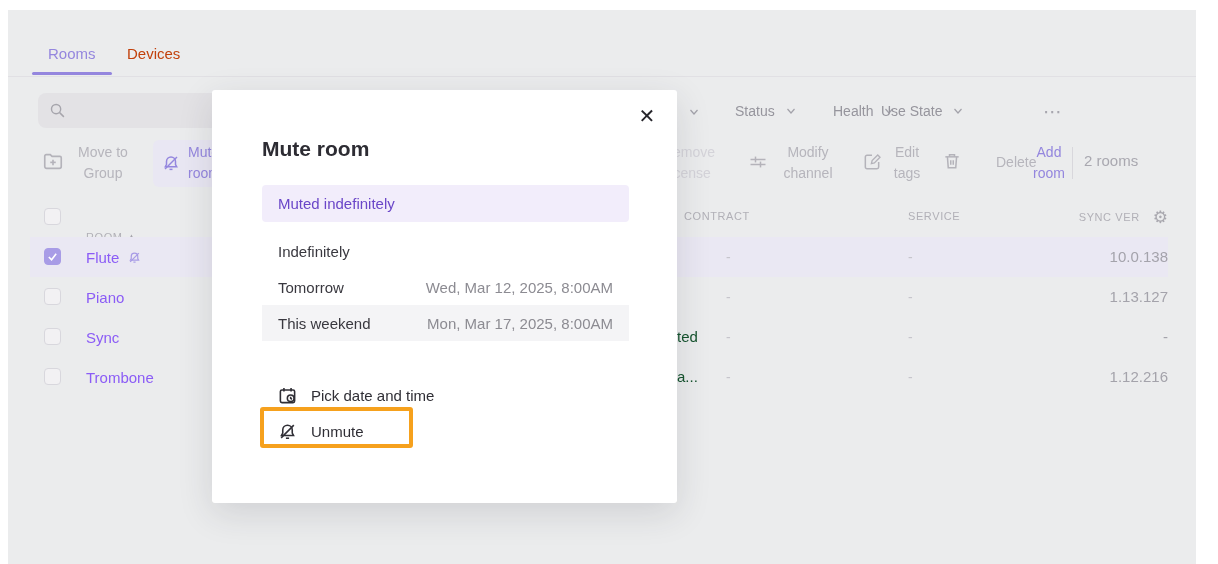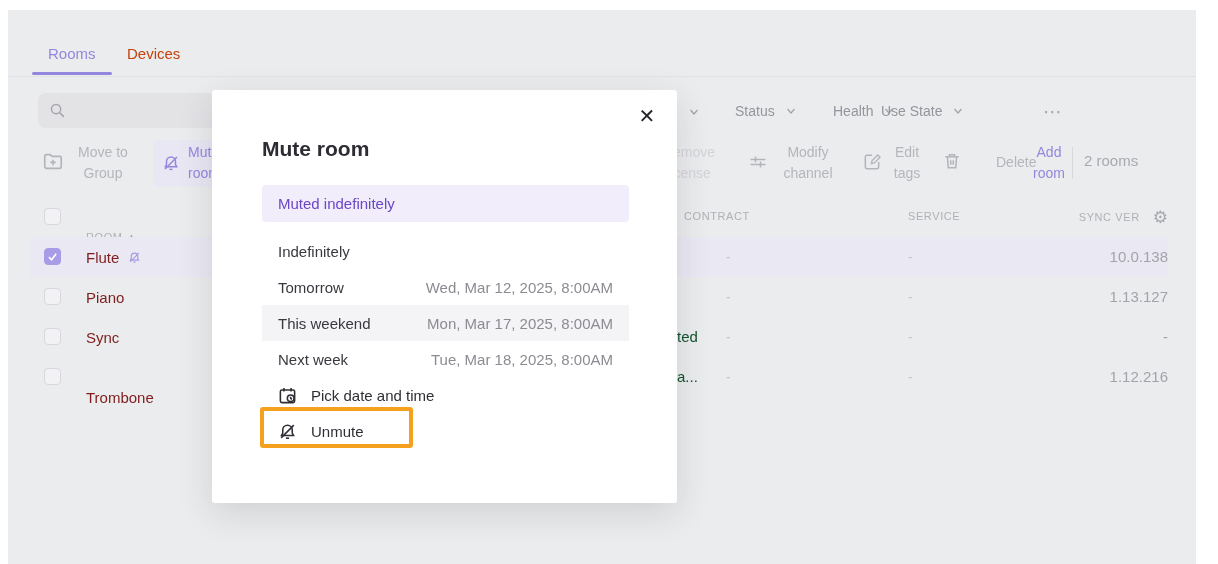--- a/index.html
+++ b/index.html
@@ -53,21 +53,21 @@
   .hdr { position:absolute; top:210px; font-size:11px; letter-spacing:.6px; color:#b1b0b7; }
   .hdr--room { left:86px; display:flex; align-items:center; gap:6px;margin-top:21px; }
   .sort-tri { font-size:7px; color:#a5a4ab; font-family:"DejaVu Sans",sans-serif; }
   .hdr--contract { left:684px; } .hdr--service { left:908px; }
   .hdr-sync-wrap { position:absolute; left:1020px; top:204px; width:148px; height:26px;
                    display:flex; justify-content:flex-end; align-items:center; gap:13px; }
   .gear { font-size:17px; color:#a9a8af; line-height:1; font-family:"DejaVu Sans",sans-serif; }
   .row-bg { position:absolute; left:30px; width:1138px; height:40px; }
   .row-bg--selected { background:#eae8f3; }
   .cell-chk { position:absolute; left:44px; }
-  .cell-room { position:absolute; left:86px; font-size:15px; color:#7f1d1d; display:flex; align-items:center; gap:9px; height:20px; }
+  .cell-room { position:absolute; left:86px; font-size:15px; color:#8b5cf6; display:flex; align-items:center; gap:9px; height:20px; }
   .row-mute-icon { width:13px; height:13px; color:#a89ce6; }
   .cell-frag { position:absolute; left:677px; font-size:15px; color:#14532d; }
   .cell-dash { position:absolute; font-size:14px; color:#c6c5cc; }
   .cell-sync { position:absolute; left:1020px; width:148px; text-align:right; font-size:15px; color:#a4a3ab; }
 
   
   .modal { position:absolute; left:212px; top:90px; width:465px; height:413px; background:#ffffff;
            border-radius:3px; box-shadow:0 10px 35px rgba(40,40,60,.14); z-index:10; }
   .modal-close { position:absolute; right:15px; top:11px; width:30px; height:30px; display:flex;
                  align-items:center; justify-content:center; font-size:20px; color:#26252b;
@@ -229,21 +229,21 @@
   </div>
 <div class="cell-frag" style="top:328px;">ted</div>
 <div class="cell-dash" style="left:726px; top:329px;">-</div>
 <div class="cell-dash" style="left:908px; top:329px;">-</div>
 <div class="cell-sync" style="top:328px;">-</div>
 
 <div class="row-bg" style="top:357px;"></div>
 <div class="cell-chk" style="top:368px;">
     <div class="chk"></div>
   </div>
-<div class="cell-room" style="top:367px;margin-top:20px;">
+<div class="cell-room" style="top:367px;">
     <span>Trombone</span>
   </div>
 <div class="cell-frag" style="top:368px;">a...</div>
 <div class="cell-dash" style="left:726px; top:369px;">-</div>
 <div class="cell-dash" style="left:908px; top:369px;">-</div>
 <div class="cell-sync" style="top:368px;">1.12.216</div>
 
 <div class="modal">
   <div class="modal-close">✕</div>
   <div class="modal-title">Mute room</div>
@@ -255,24 +255,20 @@
     <span class="opt-label">Indefinitely</span>
     <span class="opt-date"></span>
   </div>
   <div class="opt opt--1">
     <span class="opt-label">Tomorrow</span>
     <span class="opt-date">Wed, Mar 12, 2025, 8:00AM</span>
   </div>
   <div class="opt opt--2">
     <span class="opt-label">This weekend</span>
     <span class="opt-date">Mon, Mar 17, 2025, 8:00AM</span>
-  </div>
-  <div class="opt opt--3">
-    <span class="opt-label">Next week</span>
-    <span class="opt-date">Tue, Mar 18, 2025, 8:00AM</span>
   </div>
 
   <div class="action action--pick">
     <svg class="action-icon" viewBox="0 0 24 24" fill="none" stroke="currentColor" stroke-width="2">
       <rect x="3" y="5" width="18" height="16" rx="2"></rect>
         <line x1="7.5" y1="2.5" x2="7.5" y2="7"></line>
         <line x1="16.5" y1="2.5" x2="16.5" y2="7"></line>
       <circle cx="16" cy="15.5" r="4.2" fill="#ffffff"></circle>
         <path d="M16 13.5v2.2l1.6 1"></path>
     </svg>

